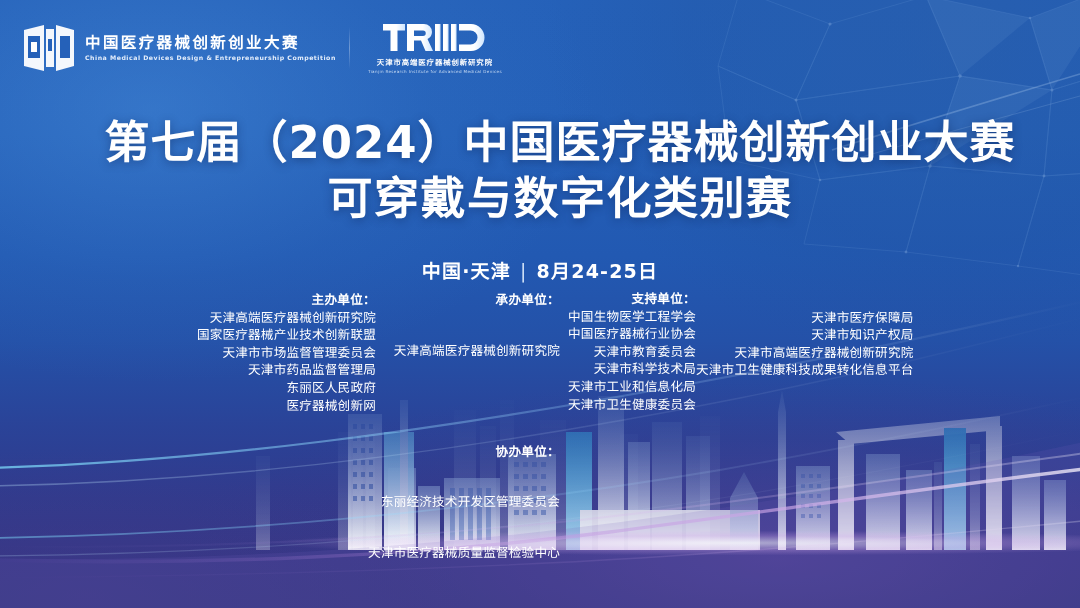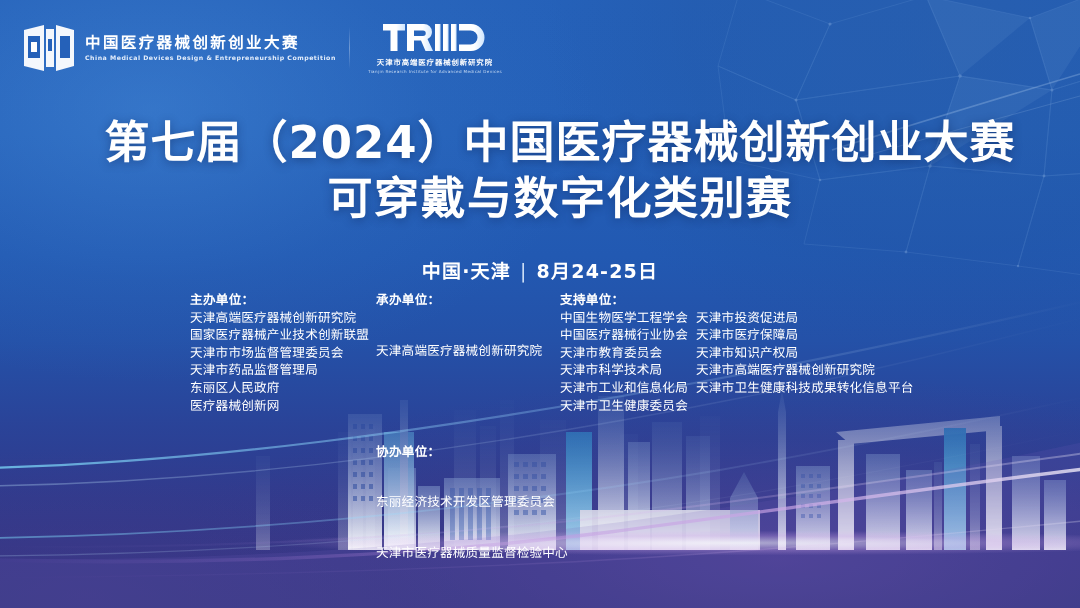--- a/index.html
+++ b/index.html
@@ -154,24 +154,24 @@
     left: 190px;
     right: 90px;
     z-index: 6;
     display: flex;
     align-items: flex-start;
     color: #ffffff;
     font-size: 12.6px;
     line-height: 17.6px;
     white-space: nowrap;
   }
-  .org-col { display: flex; flex-direction: column; }
+  .org-col { display: flex; flex-direction: column; align-items: flex-end; }
   .org-col.c1 { width: 186px; }
   .org-col.c2 { width: 184px; gap: 33px; }
-  .org-col.c3 { width: 136px; }
+  .org-col.c3 { width: 136px; font-family: Liberation Serif, serif; }
   .org-col.c4 { width: auto; padding-top: 17.6px; }
   .org-head {
     font-weight: 700;
     letter-spacing: .3px;
   }
   .org-item { font-weight: 400; letter-spacing: .2px; }
   .org-gap { height: 17.6px; }
 
   
   .streaks { position: absolute; inset: 0; pointer-events: none; z-index: 4; }
@@ -325,21 +325,20 @@
       <div class="org-col c3">
         <div class="org-head">支持单位：</div>
         <div class="org-item">中国生物医学工程学会</div>
         <div class="org-item">中国医疗器械行业协会</div>
         <div class="org-item">天津市教育委员会</div>
         <div class="org-item">天津市科学技术局</div>
         <div class="org-item">天津市工业和信息化局</div>
         <div class="org-item">天津市卫生健康委员会</div>
       </div>
       <div class="org-col c4">
-        <div class="org-item">天津市投资促进局</div>
         <div class="org-item">天津市医疗保障局</div>
         <div class="org-item">天津市知识产权局</div>
         <div class="org-item">天津市高端医疗器械创新研究院</div>
         <div class="org-item">天津市卫生健康科技成果转化信息平台</div>
       </div>
     </div>
 
   <svg class="streaks" viewBox="0 0 1080 608" preserveAspectRatio="none">
     <defs>
       <linearGradient id="cy1" x1="0" y1="0" x2="1" y2="0">

